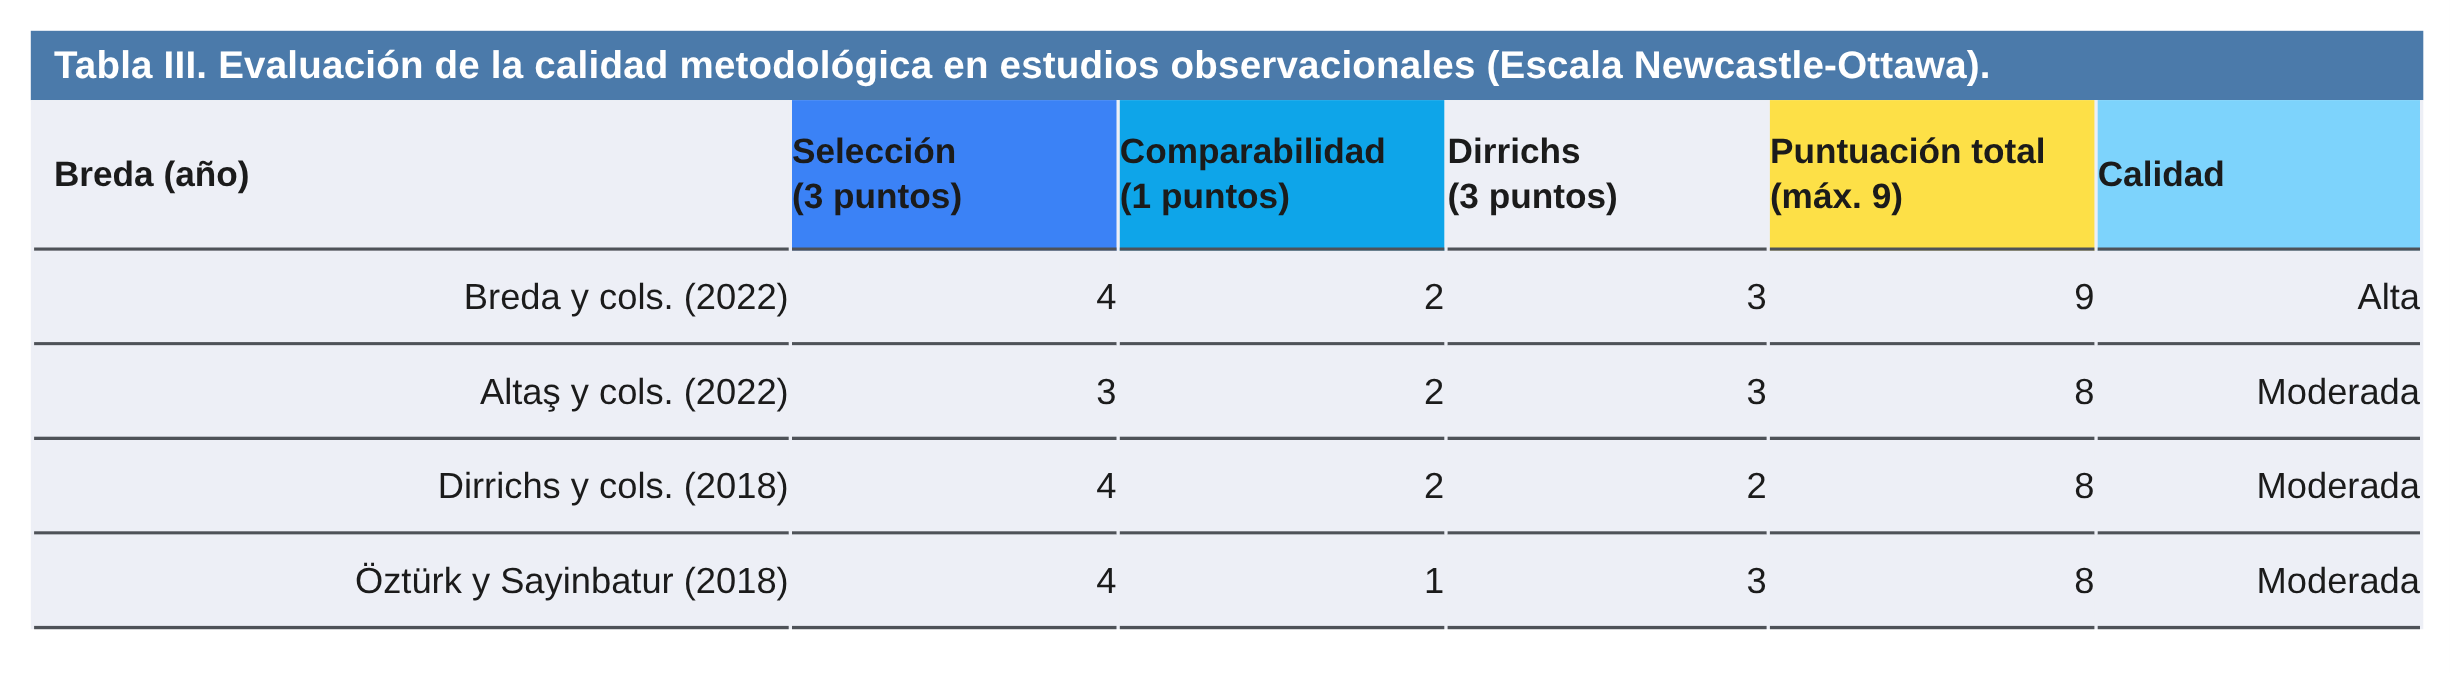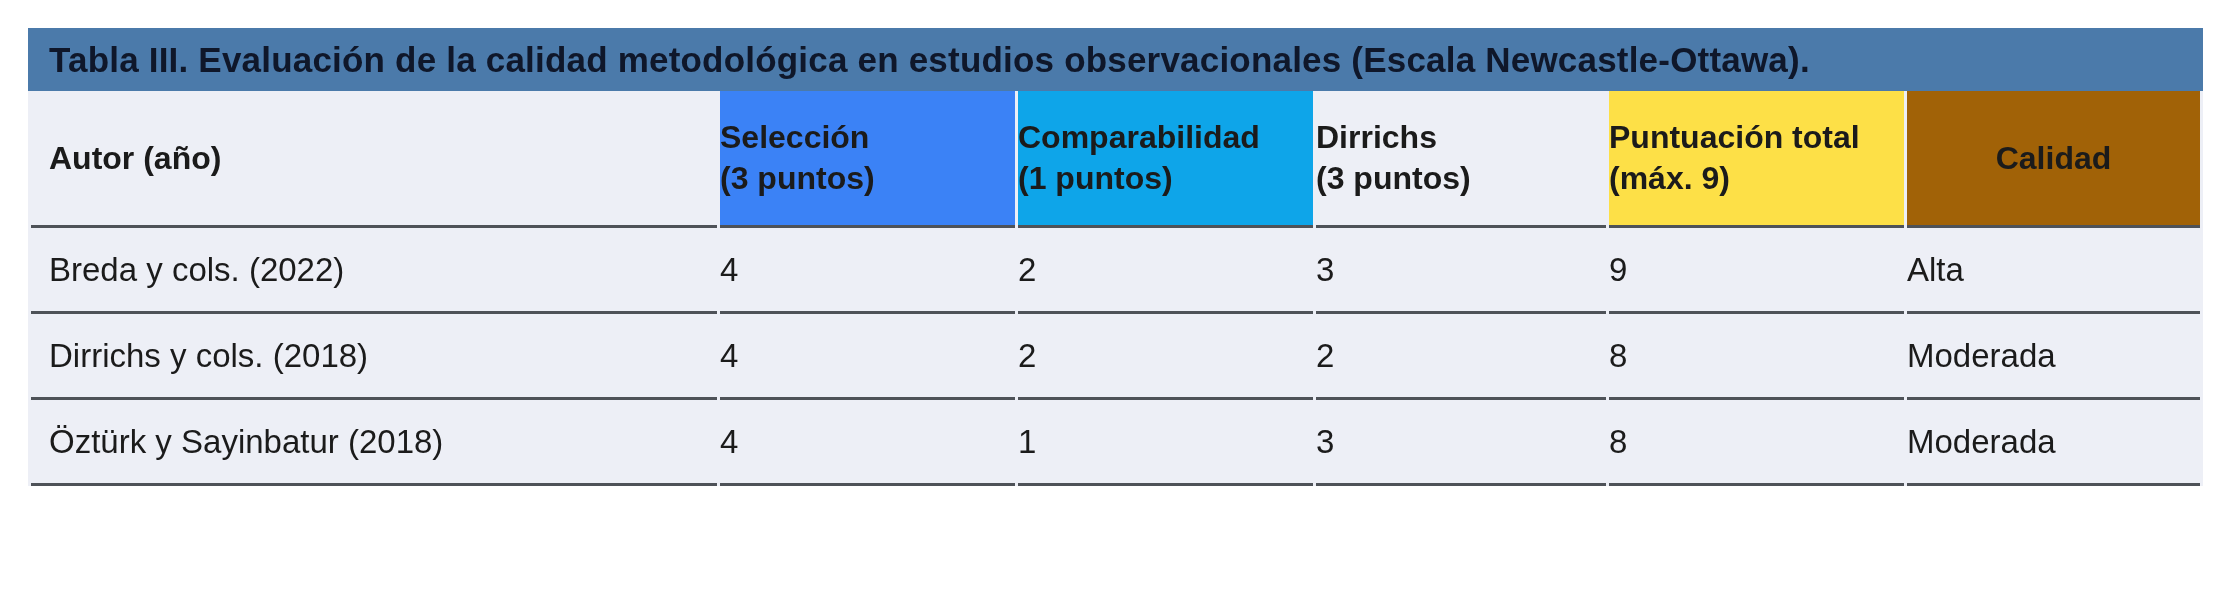--- a/index.html
+++ b/index.html
@@ -53,79 +53,88 @@
   table.data-table th {
     height: 137px;
     font-size: 32px;
     font-weight: bold;
     line-height: 1.28;
   }
   table.data-table td {
     height: 86px;
     font-size: 33px;
     font-weight: normal;
+    text-align: right;
   }
   table.data-table th:first-child,
   table.data-table td:first-child {
     padding-left: 18px;
   }
 </style>
 </head>
 <body>
 
 <div class="page">
   <div class="table-card">
 
-    <div class="title-bar" style="background: rgb(75, 122, 170); color: #0f172a;">
+    <div class="title-bar" style="background: rgb(75, 122, 170); color: #ffffff;">
       <span>Tabla III. Evaluación de la calidad metodológica en estudios observacionales (Escala Newcastle-Ottawa).</span>
     </div>
 
     <table class="data-table" style="background: rgb(237, 239, 246);">
       <colgroup>
         <col style="width:686px">
         <col style="width:295px">
         <col style="width:295px">
         <col style="width:290px">
         <col style="width:295px">
         <col>
       </colgroup>
       <thead>
         <tr id="header-row">
             <th style="background: rgb(237, 239, 246); border-bottom: 3px solid rgb(78, 82, 88);">
-              <div>Autor (año)</div>
+              <div>Breda (año)</div>
             </th>
             <th style="background: #3b82f6; border-bottom: 3px solid rgb(78, 82, 88);">
               <div>Selección</div>
               <div>(3 puntos)</div>
             </th>
             <th style="background: #0ea5e9; border-bottom: 3px solid rgb(78, 82, 88);">
               <div>Comparabilidad</div>
               <div>(1 puntos)</div>
             </th>
             <th style="background: rgb(237, 239, 246); border-bottom: 3px solid rgb(78, 82, 88);">
               <div>Dirrichs</div>
               <div>(3 puntos)</div>
             </th>
             <th style="background: #fde047; border-bottom: 3px solid rgb(78, 82, 88);">
               <div>Puntuación total</div>
               <div>(máx. 9)</div>
             </th>
-            <th style="background: #a16207; border-bottom: 3px solid rgb(78, 82, 88); text-align: center;">
+            <th style="background: #7dd3fc; border-bottom: 3px solid rgb(78, 82, 88);">
               <div>Calidad</div>
             </th>
           </tr>
       </thead>
       <tbody id="body-rows">
           <tr>
             <td style="background: rgb(237, 239, 246); border-bottom: 3px solid rgb(78, 82, 88);">Breda y cols. (2022)</td>
             <td style="background: rgb(237, 239, 246); border-bottom: 3px solid rgb(78, 82, 88);">4</td>
             <td style="background: rgb(237, 239, 246); border-bottom: 3px solid rgb(78, 82, 88);">2</td>
             <td style="background: rgb(237, 239, 246); border-bottom: 3px solid rgb(78, 82, 88);">3</td>
             <td style="background: rgb(237, 239, 246); border-bottom: 3px solid rgb(78, 82, 88);">9</td>
             <td style="background: rgb(237, 239, 246); border-bottom: 3px solid rgb(78, 82, 88);">Alta</td>
+          </tr>
+          <tr>
+            <td style="background: rgb(237, 239, 246); border-bottom: 3px solid rgb(78, 82, 88);">Altaş y cols. (2022)</td>
+            <td style="background: rgb(237, 239, 246); border-bottom: 3px solid rgb(78, 82, 88);">3</td>
+            <td style="background: rgb(237, 239, 246); border-bottom: 3px solid rgb(78, 82, 88);">2</td>
+            <td style="background: rgb(237, 239, 246); border-bottom: 3px solid rgb(78, 82, 88);">3</td>
+            <td style="background: rgb(237, 239, 246); border-bottom: 3px solid rgb(78, 82, 88);">8</td>
+            <td style="background: rgb(237, 239, 246); border-bottom: 3px solid rgb(78, 82, 88);">Moderada</td>
           </tr>
           <tr>
             <td style="background: rgb(237, 239, 246); border-bottom: 3px solid rgb(78, 82, 88);">Dirrichs y cols. (2018)</td>
             <td style="background: rgb(237, 239, 246); border-bottom: 3px solid rgb(78, 82, 88);">4</td>
             <td style="background: rgb(237, 239, 246); border-bottom: 3px solid rgb(78, 82, 88);">2</td>
             <td style="background: rgb(237, 239, 246); border-bottom: 3px solid rgb(78, 82, 88);">2</td>
             <td style="background: rgb(237, 239, 246); border-bottom: 3px solid rgb(78, 82, 88);">8</td>
             <td style="background: rgb(237, 239, 246); border-bottom: 3px solid rgb(78, 82, 88);">Moderada</td>
           </tr>
           <tr>

